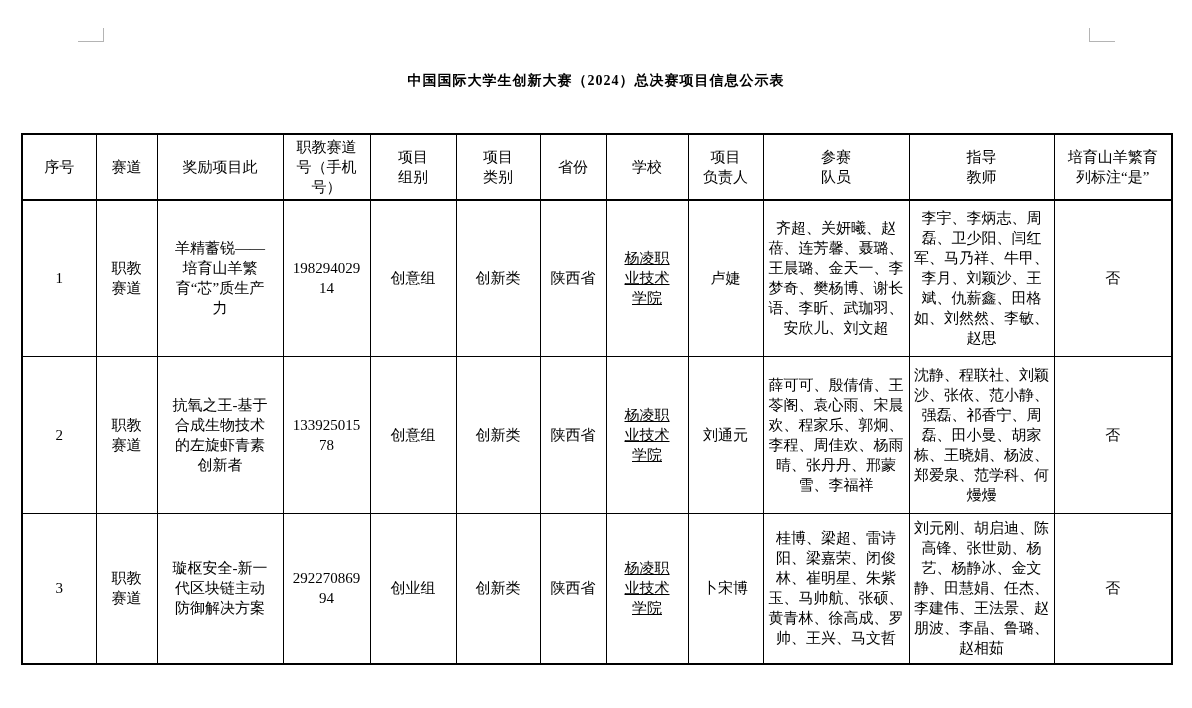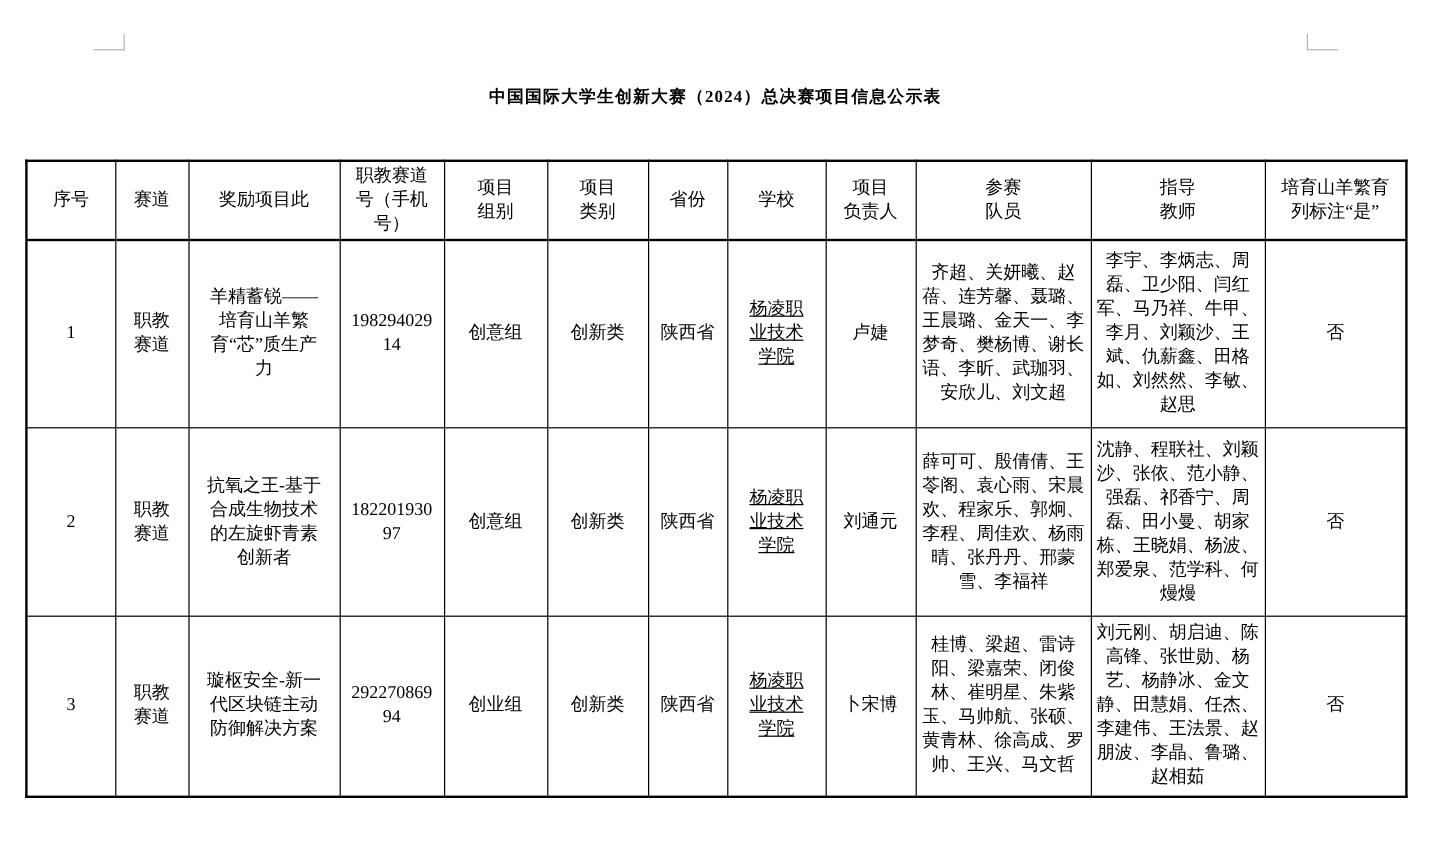--- a/index.html
+++ b/index.html
@@ -112,21 +112,21 @@
       <td>杨凌职业技术学院</td>
       <td>卢婕</td>
       <td>齐超、关妍曦、赵蓓、连芳馨、聂璐、王晨璐、金天一、李梦奇、樊杨博、谢长语、李昕、武珈羽、安欣儿、刘文超</td>
       <td>李宇、李炳志、周磊、卫少阳、闫红军、马乃祥、牛甲、李月、刘颖沙、王斌、仇薪鑫、田格如、刘然然、李敏、赵思</td>
       <td>否</td>
     </tr>
     <tr class="brow2">
       <td>2</td>
       <td>职教赛道</td>
       <td>抗氧之王-基于合成生物技术的左旋虾青素创新者</td>
-      <td>18220193097</td>
+      <td>13392501578</td>
       <td>创意组</td>
       <td>创新类</td>
       <td>陕西省</td>
       <td>杨凌职业技术学院</td>
       <td>刘通元</td>
       <td>薛可可、殷倩倩、王苓阁、袁心雨、宋晨欢、程家乐、郭炯、李程、周佳欢、杨雨晴、张丹丹、邢蒙雪、李福祥</td>
       <td>沈静、程联社、刘颖沙、张依、范小静、强磊、祁香宁、周磊、田小曼、胡家栋、王晓娟、杨波、郑爱泉、范学科、何熳熳</td>
       <td>否</td>
     </tr>
     <tr class="brow3">

